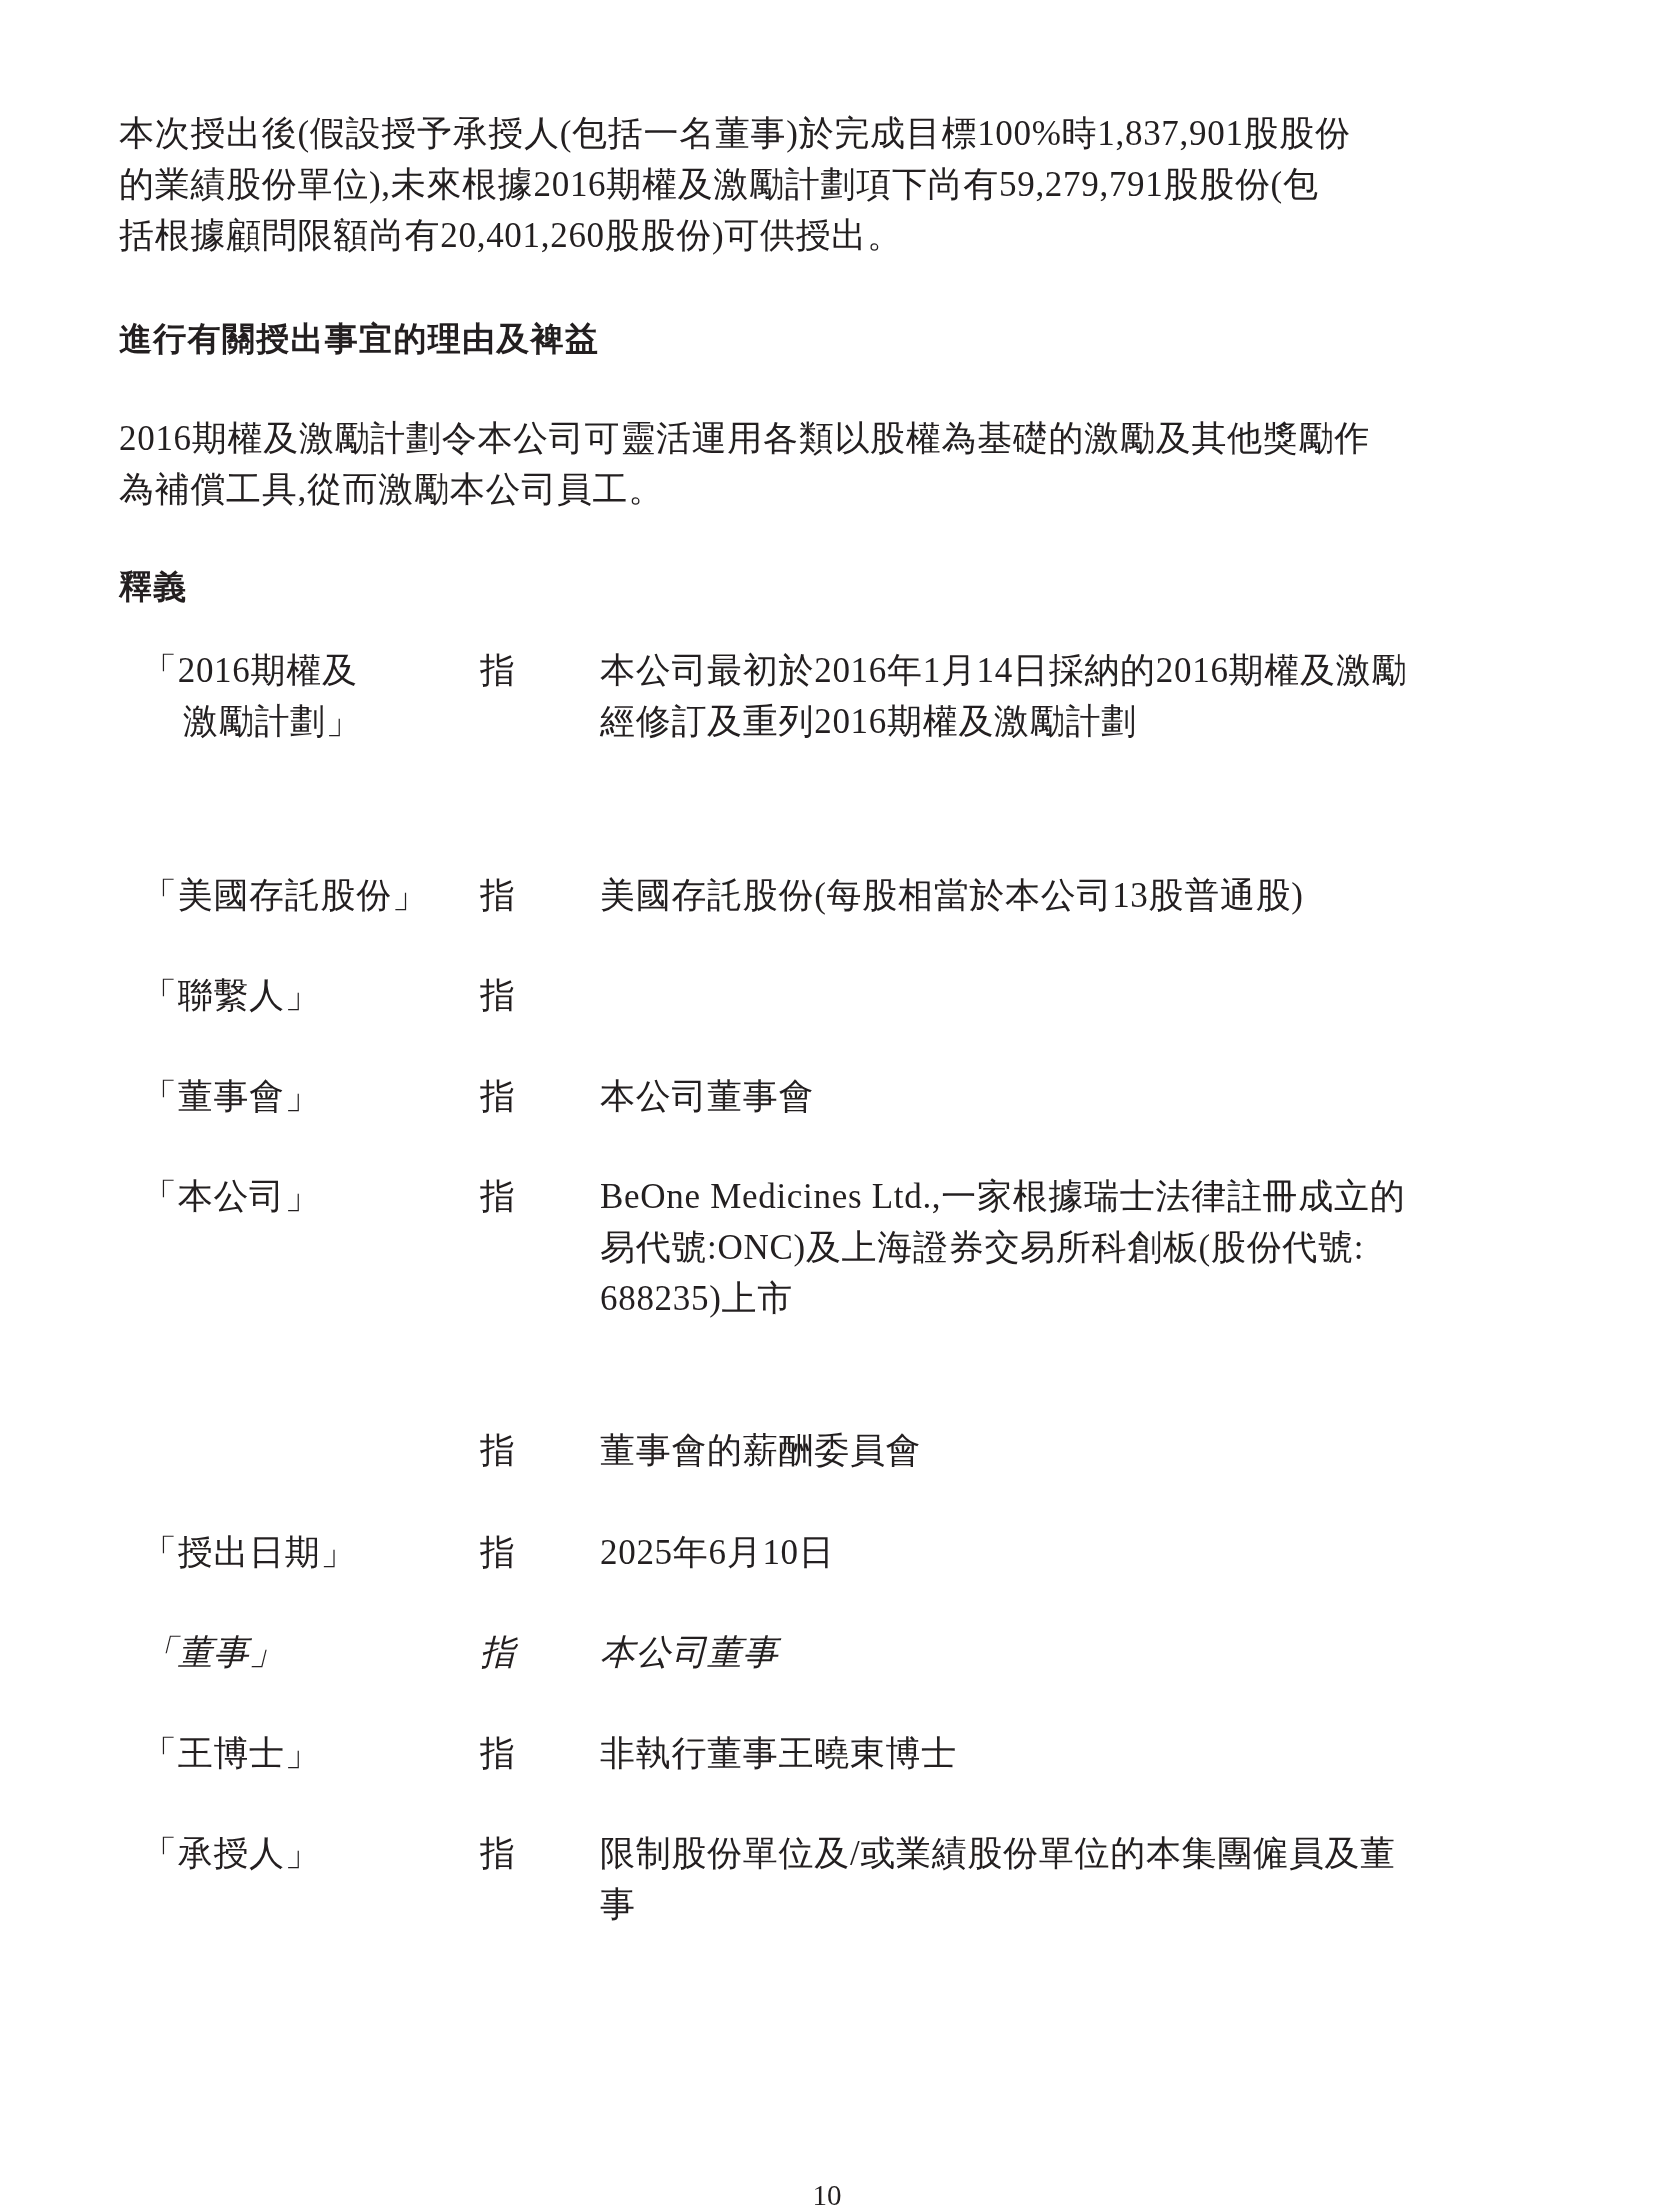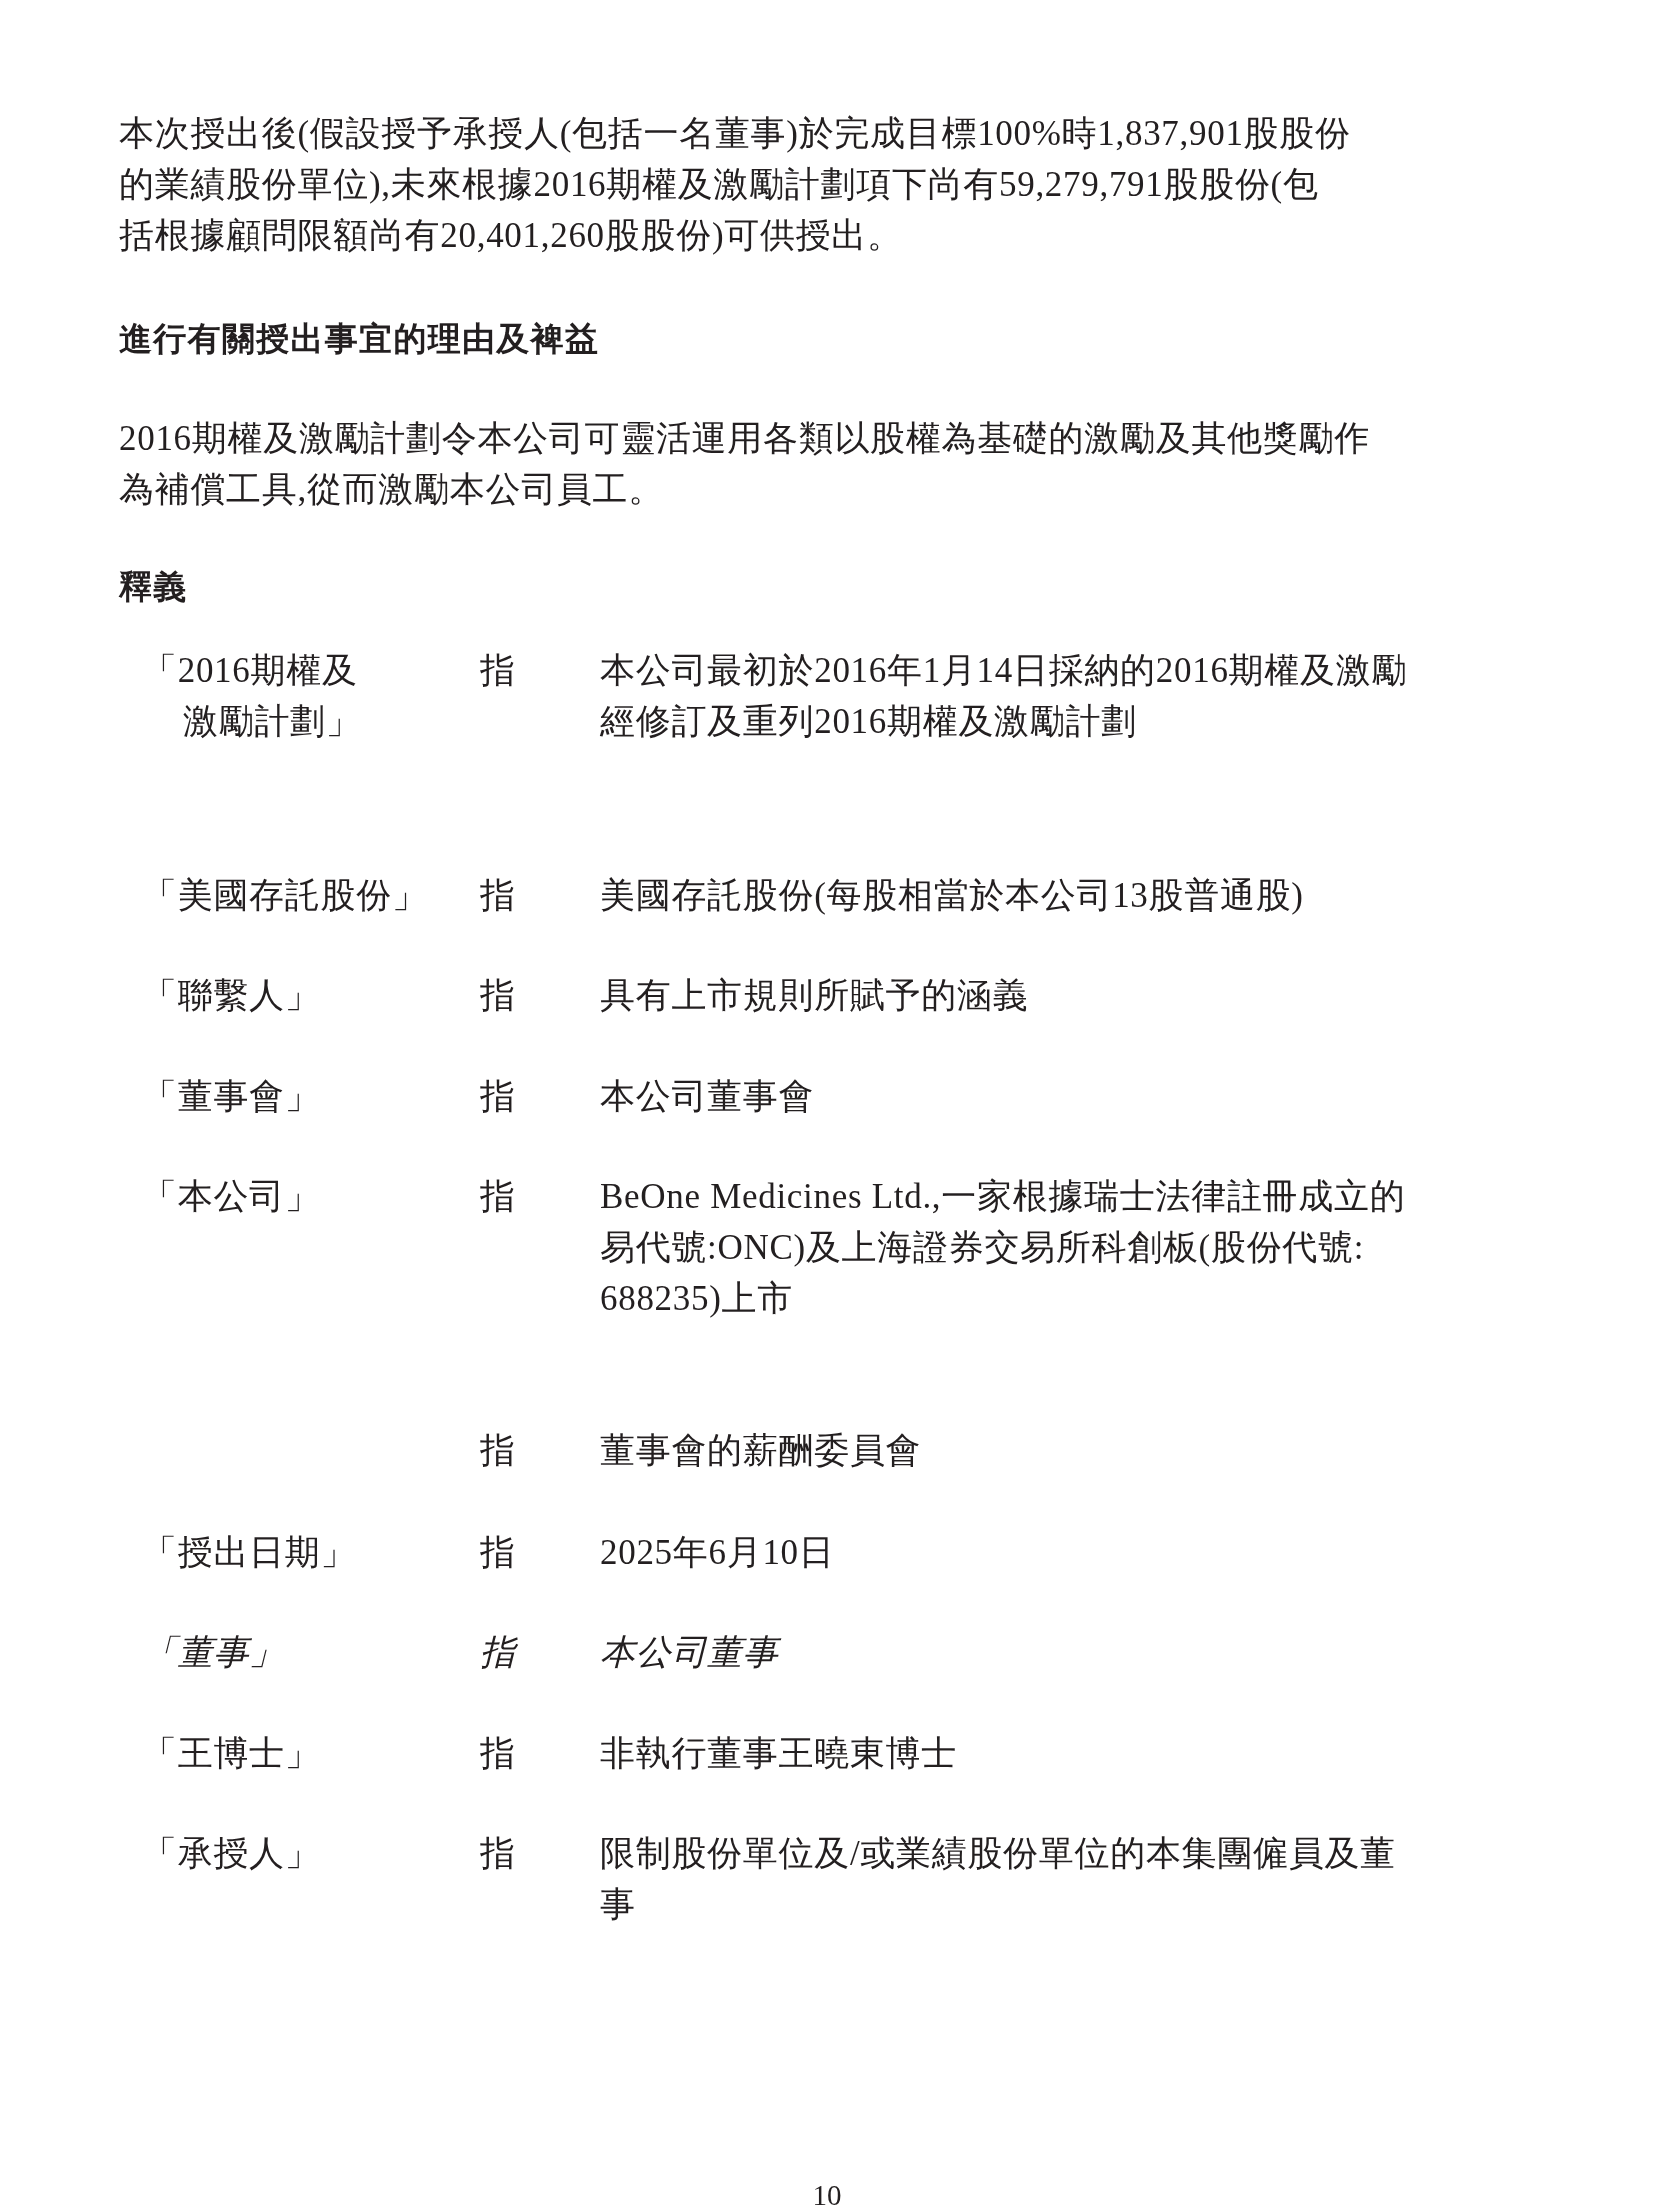--- a/index.html
+++ b/index.html
@@ -76,23 +76,20 @@
     <div class="def-term">「美國存託股份」</div>
     <div class="def-means">指</div>
     <div class="def-text">
       <span class="l">美國存託股份(每股相當於本公司13股普通股)</span>
     </div>
   </div>
 
   <div class="def-row" style="top:970px;">
     <div class="def-term">「聯繫人」</div>
     <div class="def-means">指</div>
-    <div class="def-text">
-      <span class="l">具有上市規則所賦予的涵義</span>
-    </div>
   </div>
 
   <div class="def-row" style="top:1071px;">
     <div class="def-term">「董事會」</div>
     <div class="def-means">指</div>
     <div class="def-text">
       <span class="l">本公司董事會</span>
     </div>
   </div>
 

